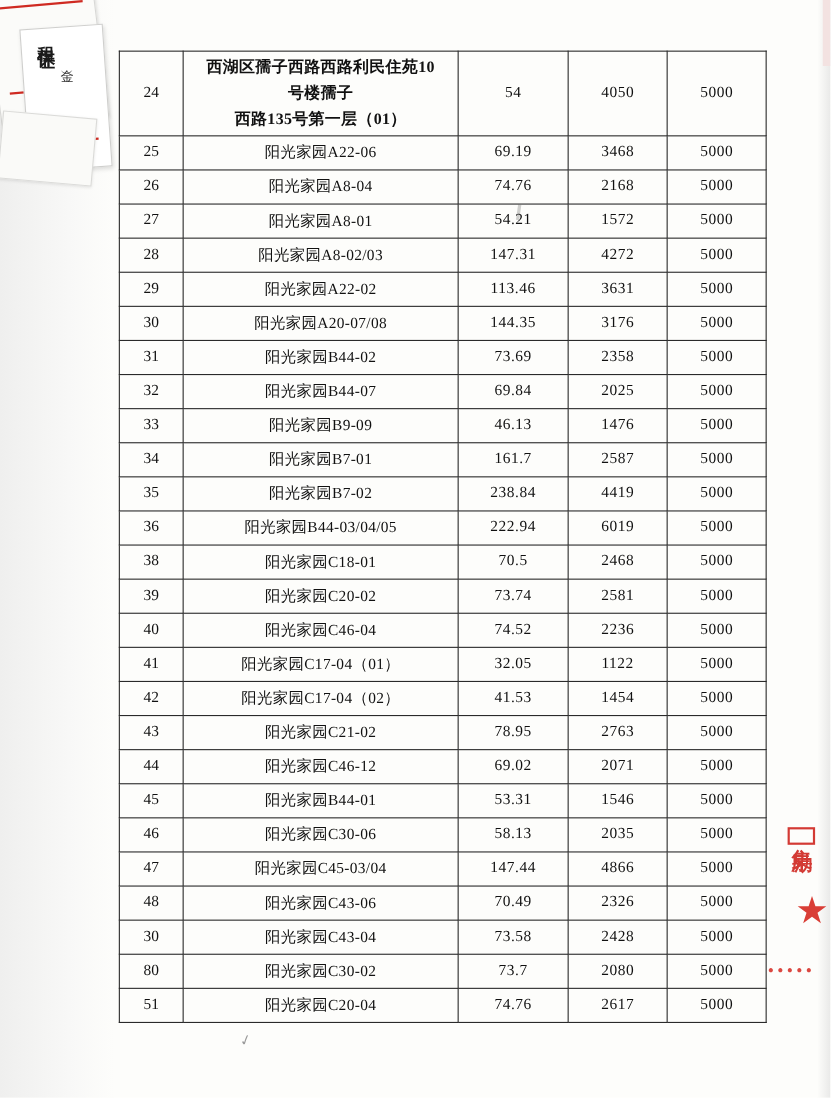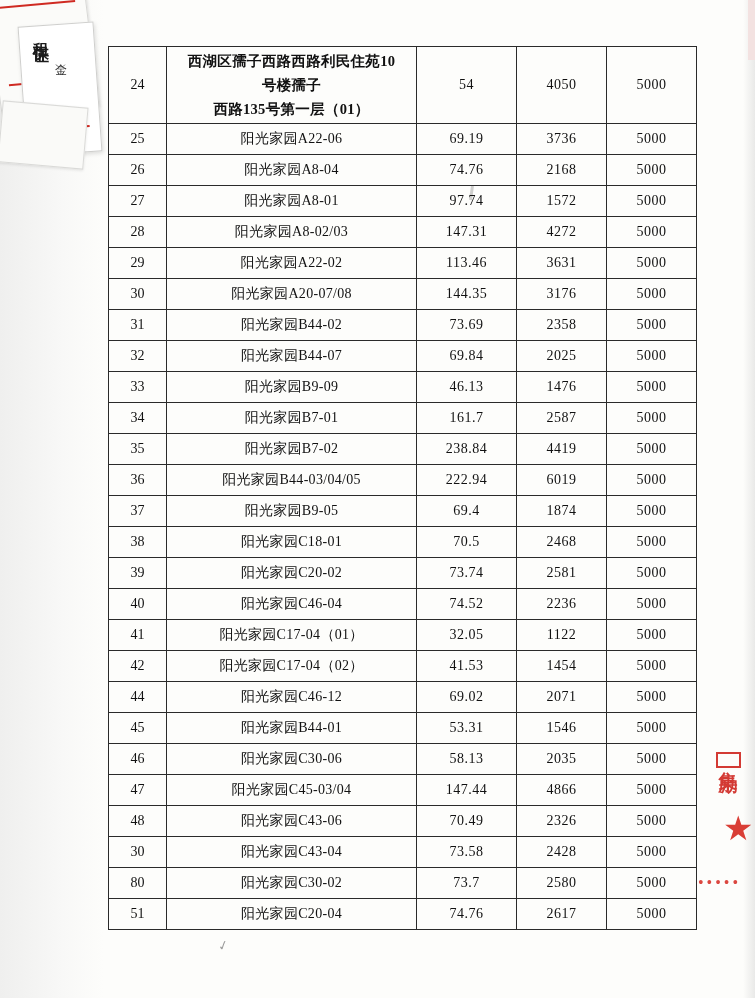--- a/index.html
+++ b/index.html
@@ -242,34 +242,34 @@
               <span class="row-sub">西路135号第一层（01）</span>
             </td>
             <td class="area">54</td>
             <td class="val">4050</td>
             <td class="fee">5000</td>
           </tr>
           <tr>
             <td class="idx">25</td>
             <td class="name">阳光家园A22-06</td>
             <td class="area">69.19</td>
-            <td class="val">3736</td>
+            <td class="val">3468</td>
             <td class="fee">5000</td>
           </tr>
           <tr>
             <td class="idx">26</td>
             <td class="name">阳光家园A8-04</td>
             <td class="area">74.76</td>
             <td class="val">2168</td>
             <td class="fee">5000</td>
           </tr>
           <tr>
             <td class="idx">27</td>
             <td class="name">阳光家园A8-01</td>
-            <td class="area">97.74</td>
+            <td class="area">54.21</td>
             <td class="val">1572</td>
             <td class="fee">5000</td>
           </tr>
           <tr>
             <td class="idx">28</td>
             <td class="name">阳光家园A8-02/03</td>
             <td class="area">147.31</td>
             <td class="val">4272</td>
             <td class="fee">5000</td>
           </tr>
@@ -323,27 +323,20 @@
             <td class="fee">5000</td>
           </tr>
           <tr>
             <td class="idx">36</td>
             <td class="name">阳光家园B44-03/04/05</td>
             <td class="area">222.94</td>
             <td class="val">6019</td>
             <td class="fee">5000</td>
           </tr>
           <tr>
-            <td class="idx">37</td>
-            <td class="name">阳光家园B9-05</td>
-            <td class="area">69.4</td>
-            <td class="val">1874</td>
-            <td class="fee">5000</td>
-          </tr>
-          <tr>
             <td class="idx">38</td>
             <td class="name">阳光家园C18-01</td>
             <td class="area">70.5</td>
             <td class="val">2468</td>
             <td class="fee">5000</td>
           </tr>
           <tr>
             <td class="idx">39</td>
             <td class="name">阳光家园C20-02</td>
             <td class="area">73.74</td>
@@ -365,20 +358,27 @@
             <td class="fee">5000</td>
           </tr>
           <tr>
             <td class="idx">42</td>
             <td class="name">阳光家园C17-04（02）</td>
             <td class="area">41.53</td>
             <td class="val">1454</td>
             <td class="fee">5000</td>
           </tr>
           <tr>
+            <td class="idx">43</td>
+            <td class="name">阳光家园C21-02</td>
+            <td class="area">78.95</td>
+            <td class="val">2763</td>
+            <td class="fee">5000</td>
+          </tr>
+          <tr>
             <td class="idx">44</td>
             <td class="name">阳光家园C46-12</td>
             <td class="area">69.02</td>
             <td class="val">2071</td>
             <td class="fee">5000</td>
           </tr>
           <tr>
             <td class="idx">45</td>
             <td class="name">阳光家园B44-01</td>
             <td class="area">53.31</td>
@@ -410,21 +410,21 @@
             <td class="idx">30</td>
             <td class="name">阳光家园C43-04</td>
             <td class="area">73.58</td>
             <td class="val">2428</td>
             <td class="fee">5000</td>
           </tr>
           <tr>
             <td class="idx">80</td>
             <td class="name">阳光家园C30-02</td>
             <td class="area">73.7</td>
-            <td class="val">2580</td>
+            <td class="val">2080</td>
             <td class="fee">5000</td>
           </tr>
           <tr>
             <td class="idx">51</td>
             <td class="name">阳光家园C20-04</td>
             <td class="area">74.76</td>
             <td class="val">2617</td>
             <td class="fee">5000</td>
           </tr>
         </tbody>

